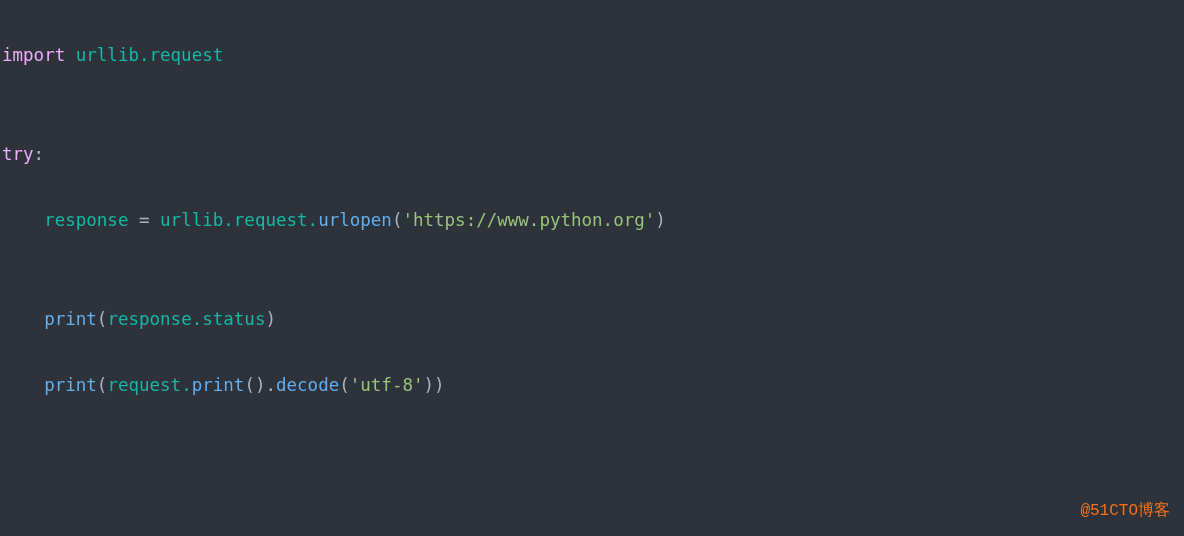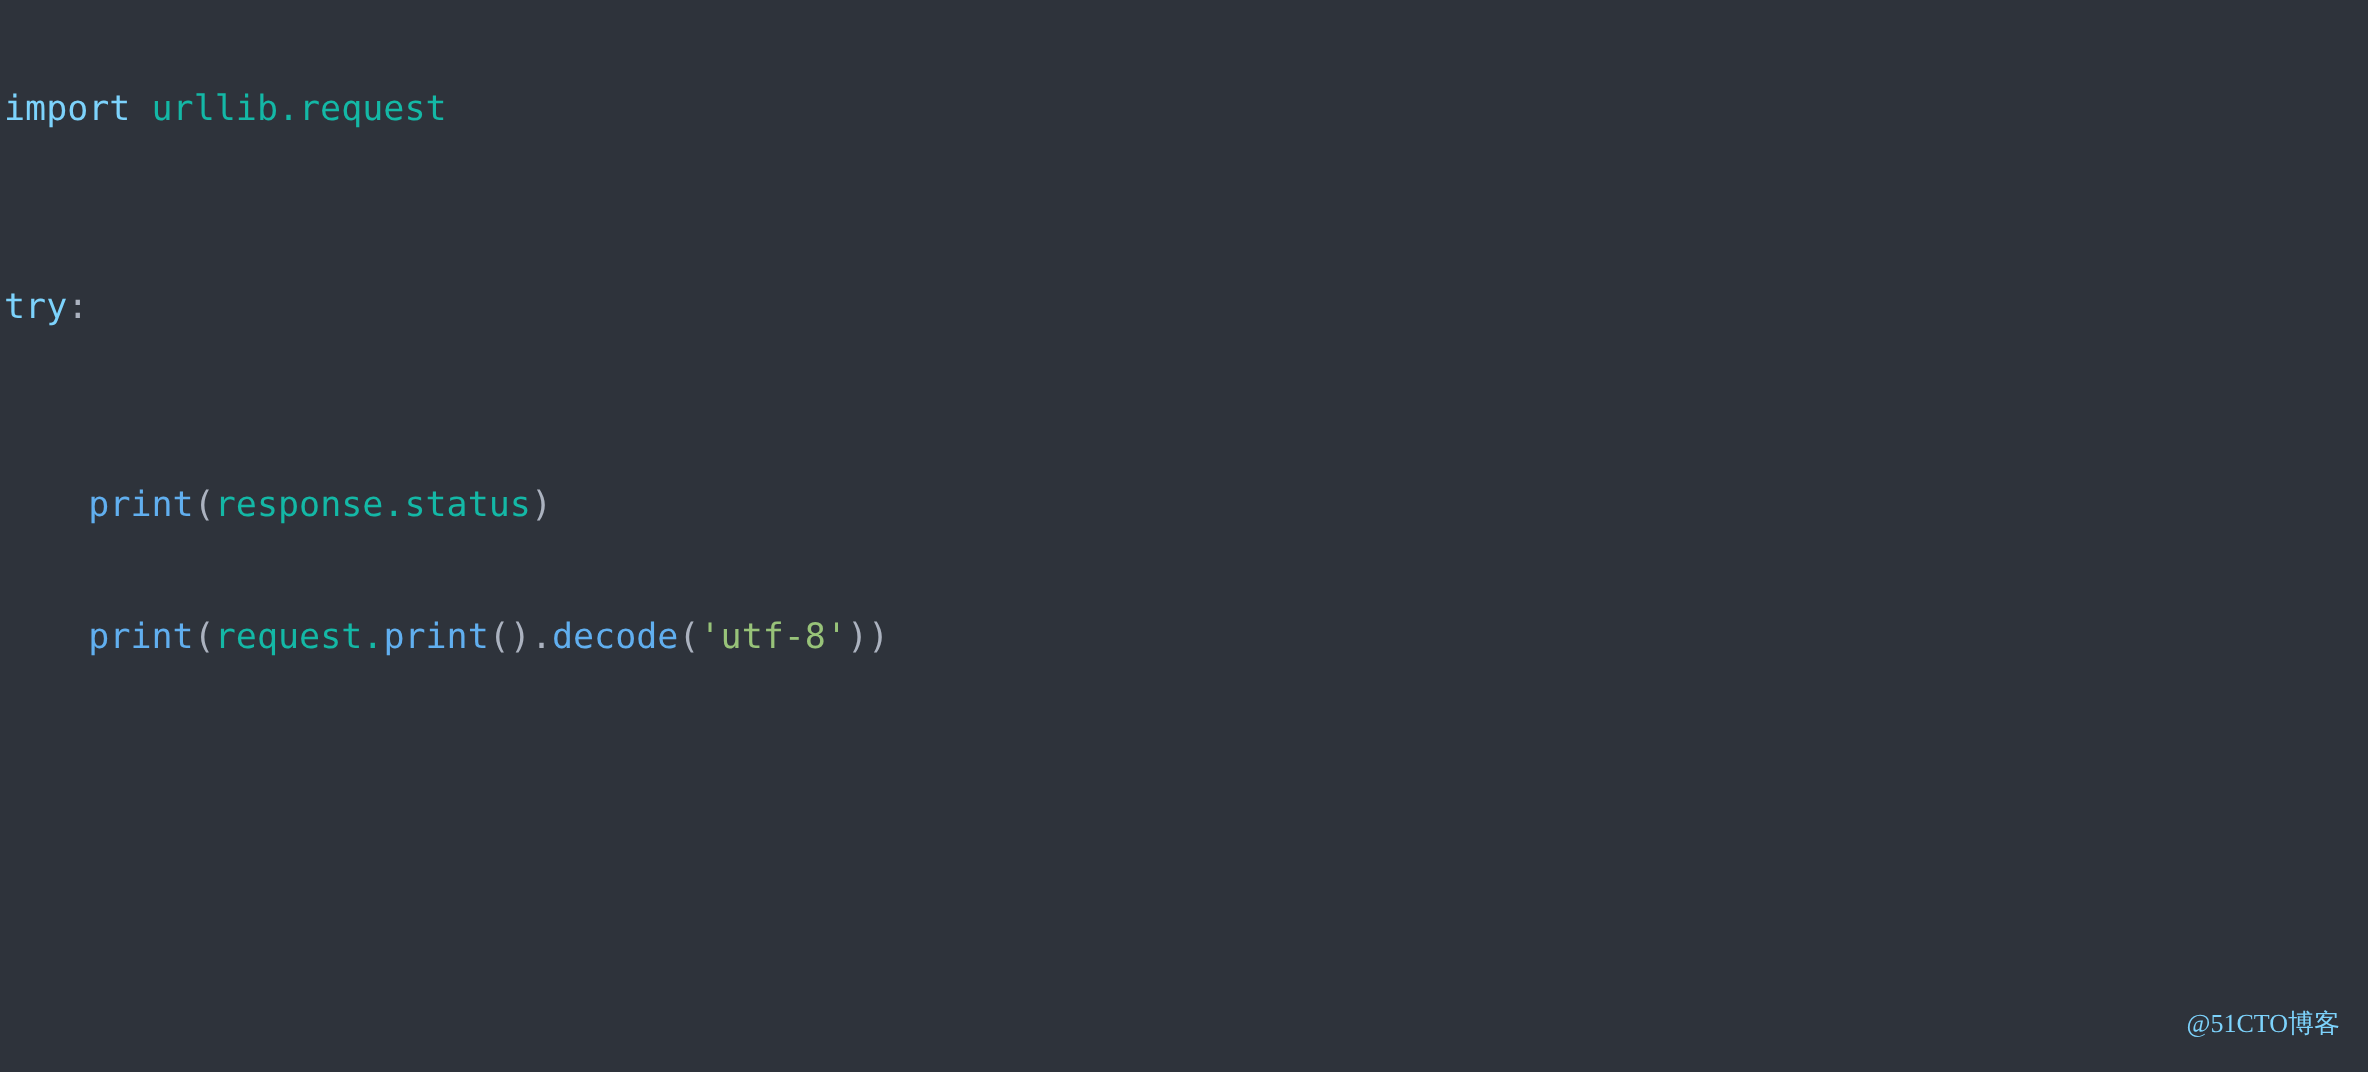--- a/index.html
+++ b/index.html
@@ -12,41 +12,42 @@
       line-height: 33px;
       overflow: hidden;
       position: relative;
     }
     .code-container {
       padding: 6px 0 0 2px;
       white-space: pre;
       color: #abb2bf;
     }
     .line { display: block; }
-    .kw { color: #7dd3fc; text-align: right; }
+    .kw { color: #f0abfc; text-align: right; }
     .id { color: #14b8a6; }
     .fn { color: #61afef; }
     .str { color: #98c379; }
     .punc { color: #abb2bf; }
     .watermark {
       position: absolute;
       bottom: 8px;
       right: 14px;
-      font-family: Liberation Serif, serif;
-      font-size: 13px;
-      color: #7dd3fc;
+      font-family: Liberation Mono, monospace;
+      font-size: 16px;
+      color: #f97316;
     }
   </style>
 </head>
 <body>
 
 <div class="code-container">
 <span class="line"><span class="kw">import</span><span> </span><span class="id">urllib.request</span></span>
 <span class="line"></span>
 <span class="line"><span class="kw">try</span><span class="punc">:</span></span>
+<span class="line"><span>    </span><span class="id">response </span><span class="punc">=</span><span> </span><span class="id">urllib.request.</span><span class="fn">urlopen</span><span class="punc">(</span><span class="str">'https://www.python.org'</span><span class="punc">)</span></span>
 <span class="line"></span>
 <span class="line"><span>    </span><span class="fn">print</span><span class="punc">(</span><span class="id">response.status</span><span class="punc">)</span></span>
 <span class="line"><span>    </span><span class="fn">print</span><span class="punc">(</span><span class="id">request.</span><span class="fn">print</span><span class="punc">().</span><span class="fn">decode</span><span class="punc">(</span><span class="str">'utf-8'</span><span class="punc">))</span></span>
 <span class="line"></span>
 
 
 
 
 
 

